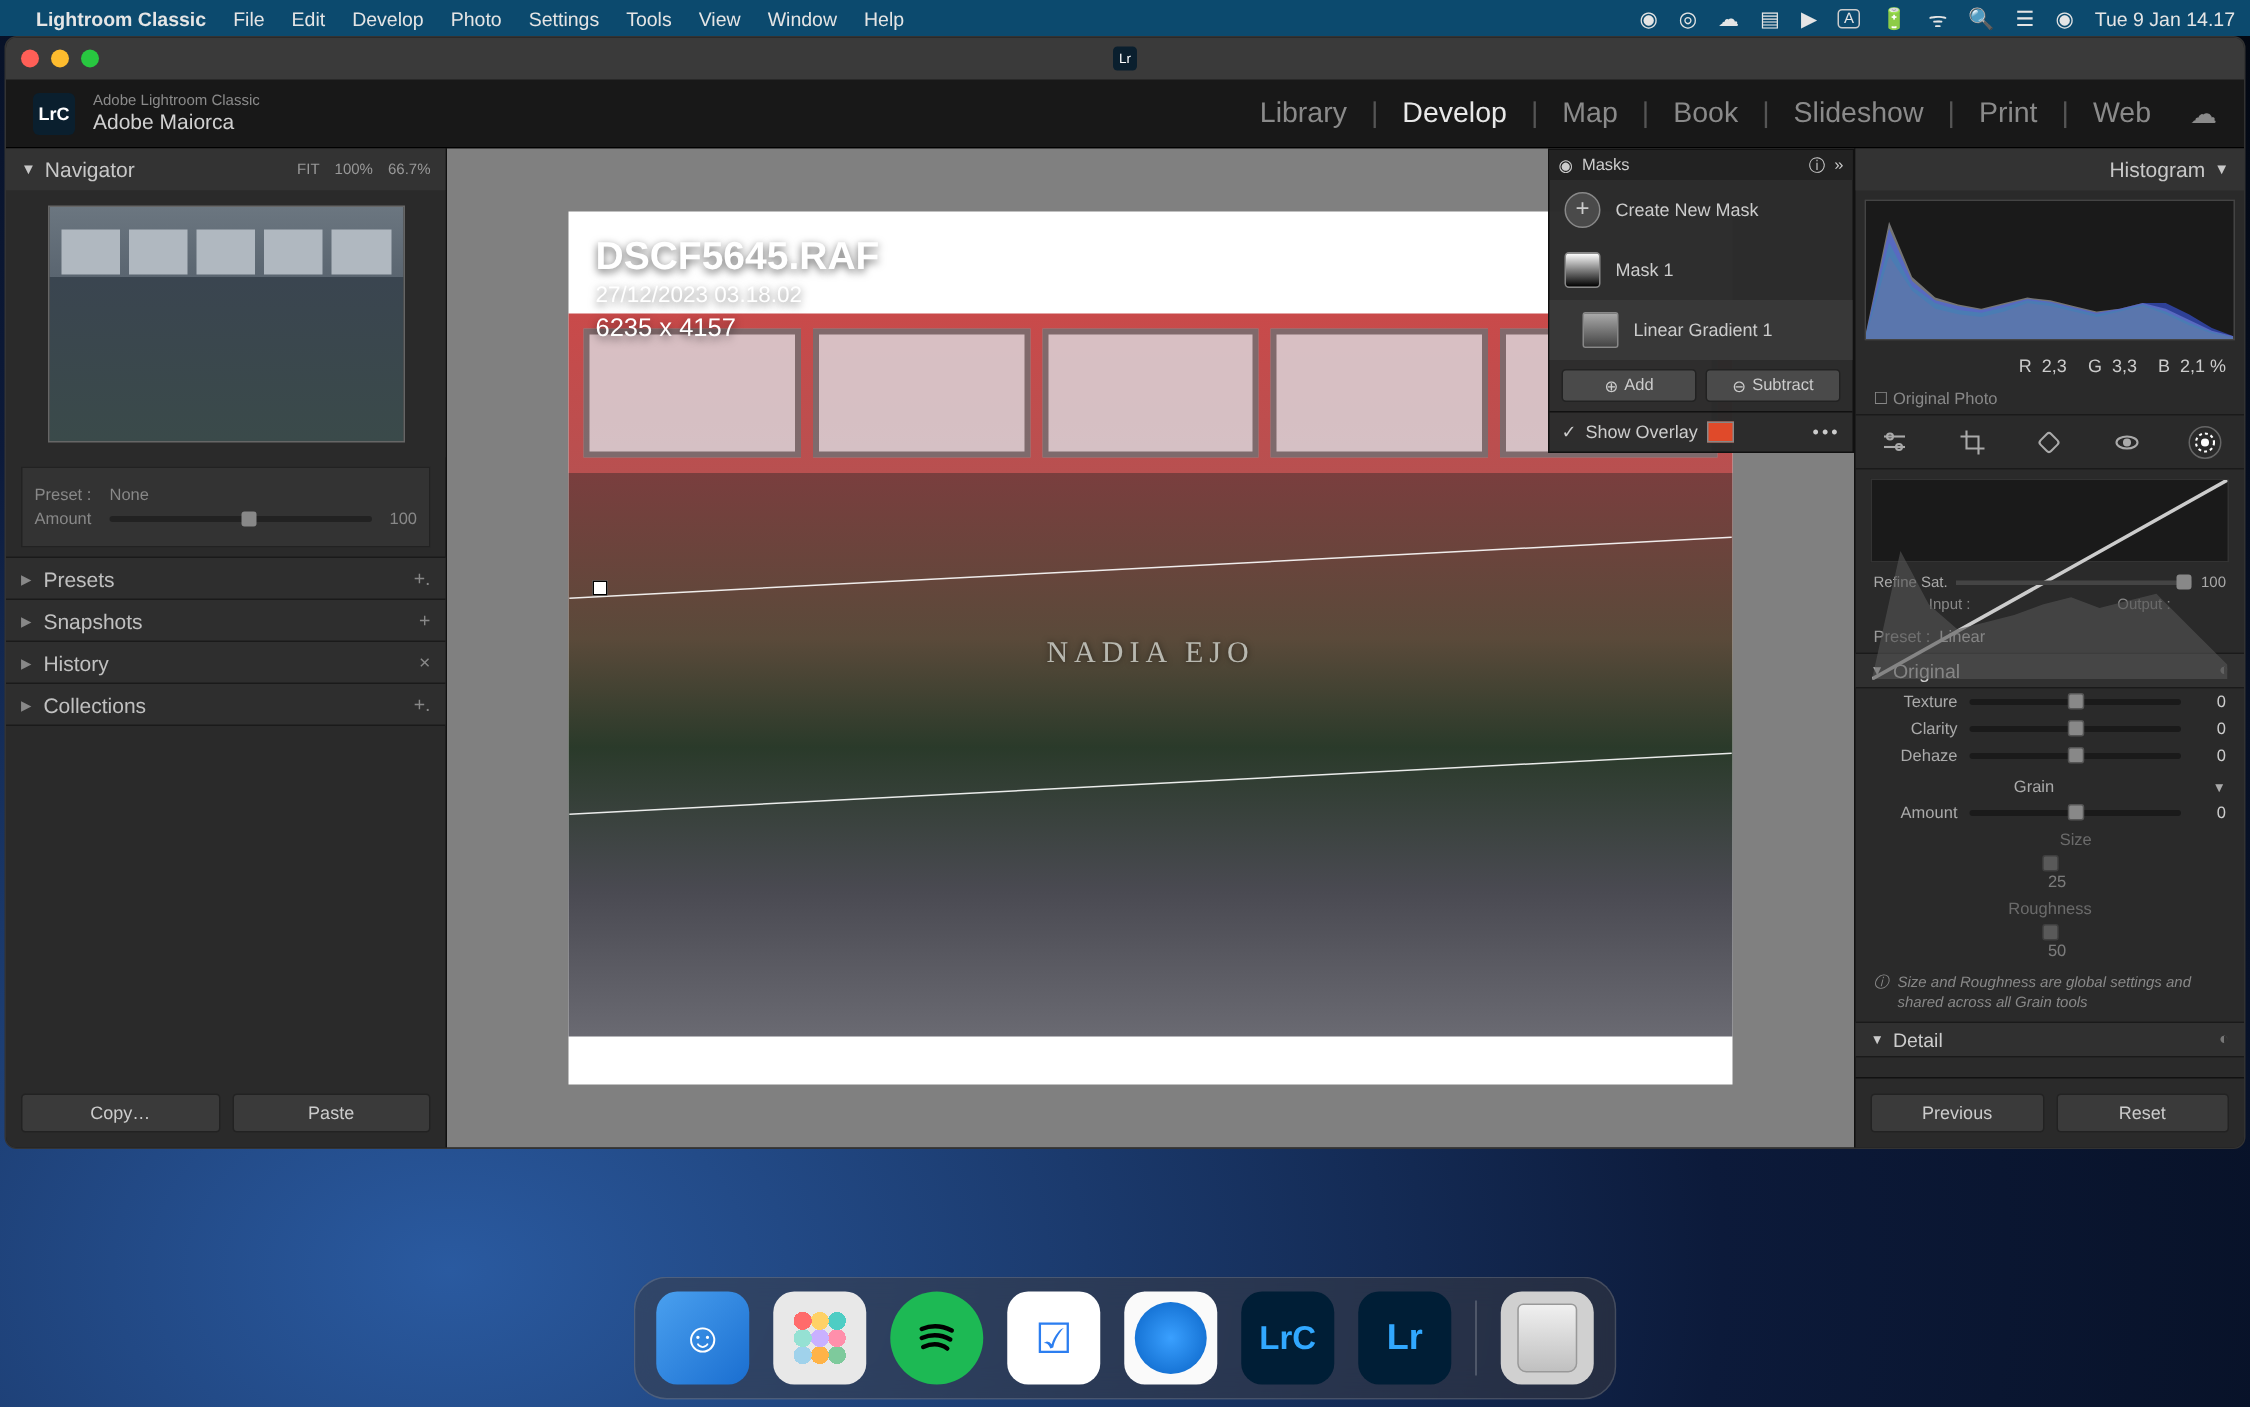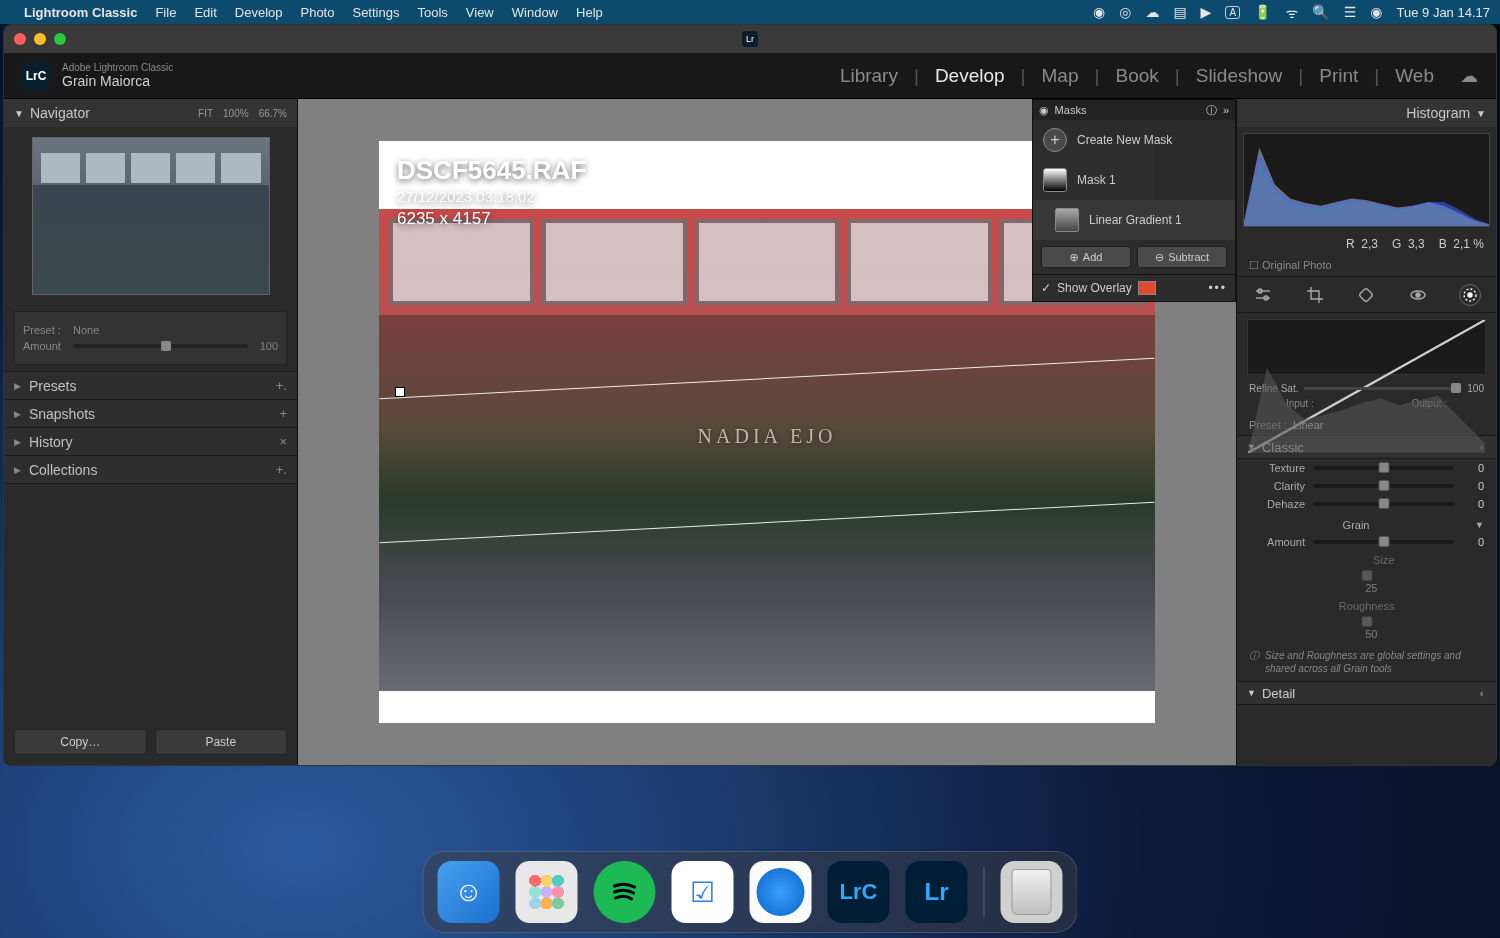--- a/index.html
+++ b/index.html
@@ -197,21 +197,21 @@
     <div class="wtitle">
       <span class="lrc-badge">Lr</span>
     </div>
   </div>
 
   <div class="module-row">
     <div class="identity">
       <div class="lrc-logo">LrC</div>
       <div class="id-text">
         <span class="prod">Adobe Lightroom Classic</span>
-        <span class="user">Grain Maiorca</span>
+        <span class="user">Adobe Maiorca</span>
       </div>
     </div>
     <div class="modules">
       <span class="mod">Library</span>
         <span class="sep">|</span>
       <span class="mod active">Develop</span>
         <span class="sep">|</span>
       <span class="mod">Map</span>
         <span class="sep">|</span>
       <span class="mod">Book</span>
@@ -420,21 +420,21 @@
         <span>Input :</span>
         <span>Output :</span>
       </div>
       <div class="prow">
         <span>Preset :</span>
         <span class="pval">Linear</span>
       </div>
 
       <div class="section-head">
         <span class="tri">▼</span>
-        <span>Classic</span>
+        <span>Original</span>
         <span class="toggle">◐</span>
       </div>
       <div id="effects-sliders">
           <div class="slider-row">
             <span class="slab">Texture</span>
             <div class="strack">
               <div class="sknob" style="left:50%"></div>
             </div>
             <span class="sval">0</span>
           </div>
@@ -484,20 +484,24 @@
         <span>ⓘ</span>
         <span>Size and Roughness are global settings and shared across all Grain tools</span>
       </div>
 
       <div class="section-head">
         <span class="tri">▼</span>
         <span>Detail</span>
         <span class="toggle">◐</span>
       </div>
 
+      <div class="right-footer">
+        <div class="pill-btn">Previous</div>
+        <div class="pill-btn">Reset</div>
+      </div>
     </div>
   </div>
 </div>
 
 <div class="dock">
   <div class="dicon finder">☺</div>
   <div class="dicon lp"></div>
   <div class="dicon spotify">
     <svg width="40" height="40" viewBox="0 0 40 40">
         <path d="M10 14 Q20 10 30 15 M10 20 Q20 16 29 21 M11 26 Q20 22 27 27" stroke="#000" stroke-width="3" fill="none" stroke-linecap="round"></path>

